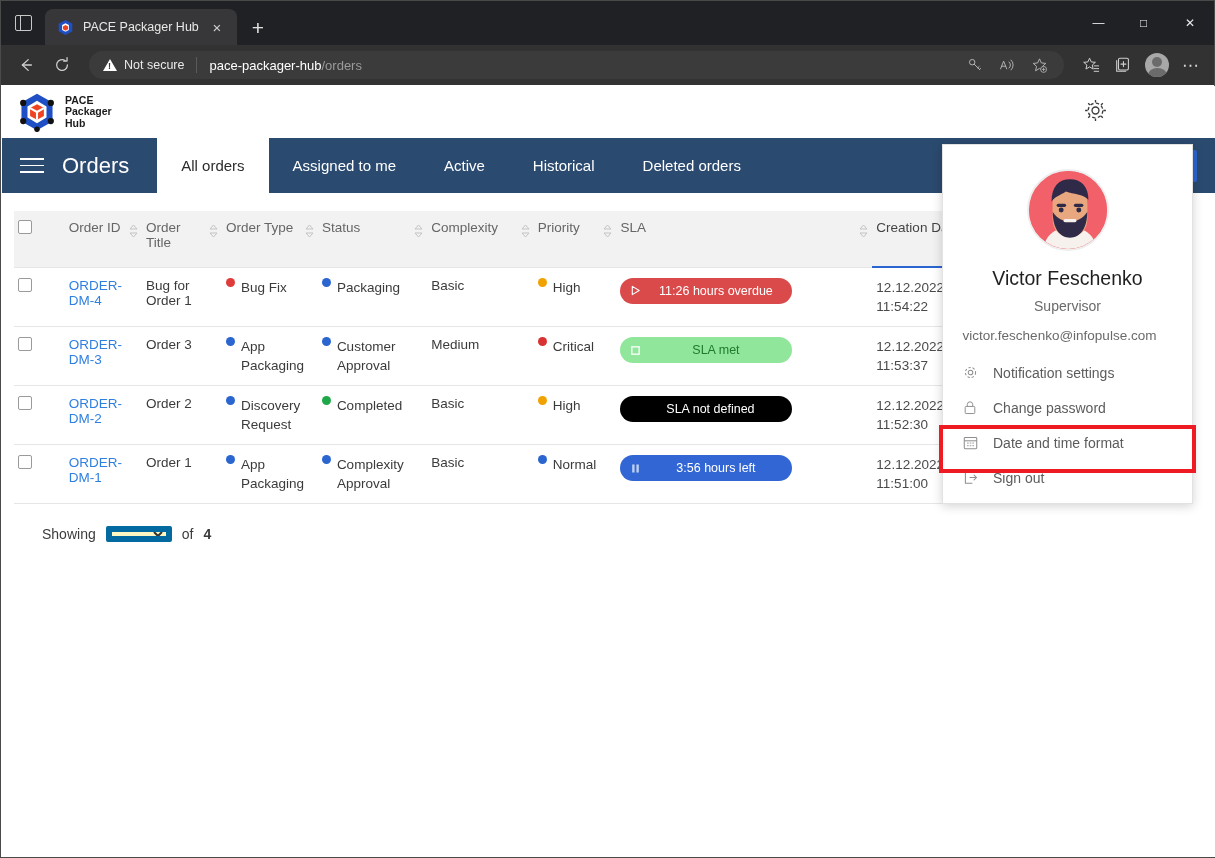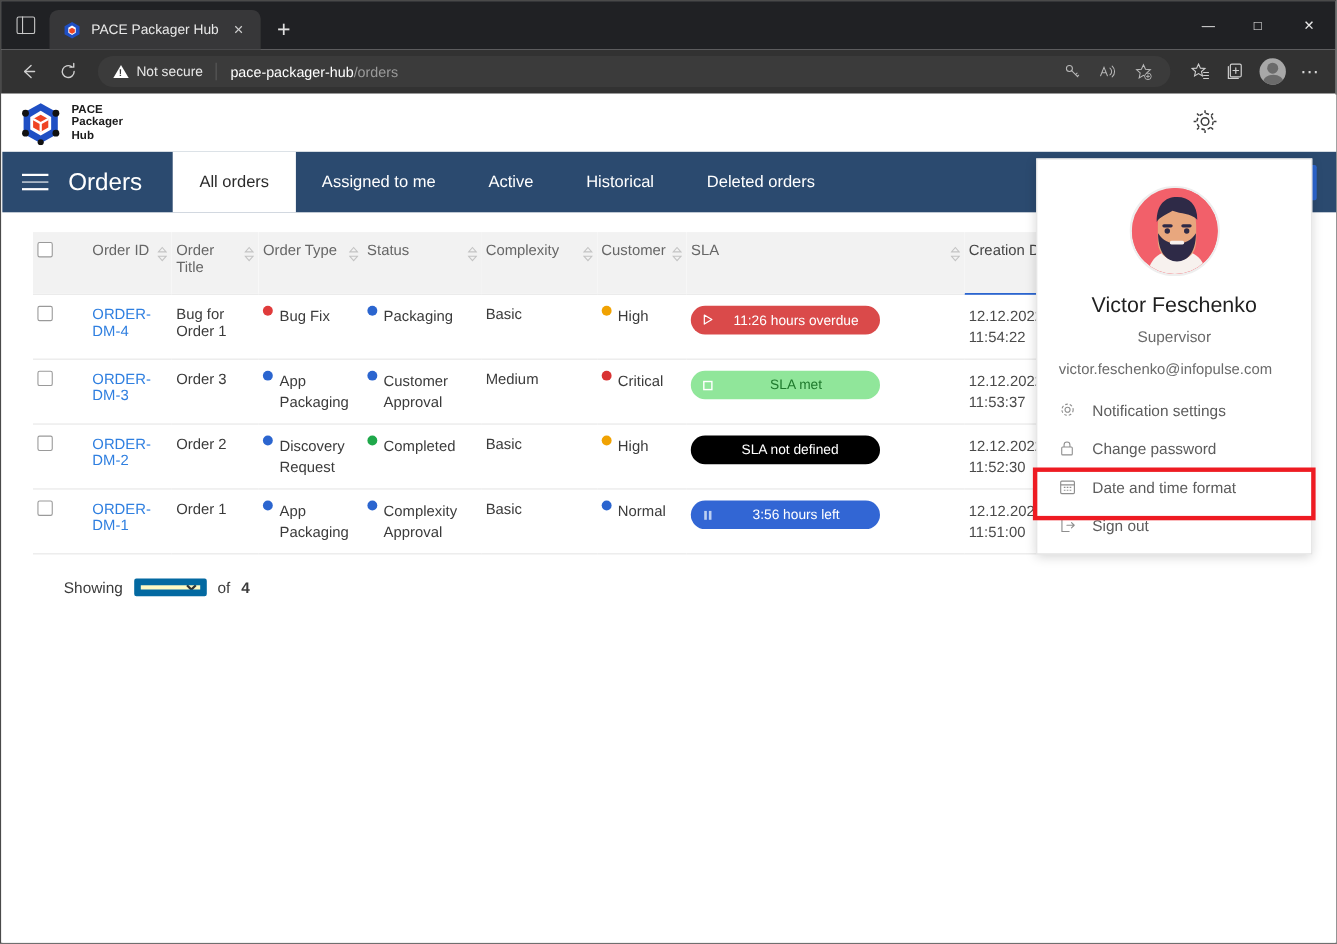--- a/index.html
+++ b/index.html
@@ -163,21 +163,21 @@
     display: flex; align-items: center; padding: 0 24px; font-size: 15px; color: #ffffff;
     white-space: nowrap;
   }
   .nav-tab.active { background: #ffffff; color: #2b2b2b; }
   .nav-right-btn {
     position: absolute; right: 18px; top: 12px; width: 96px; height: 32px;
     background: #2b65cf; border-radius: 2px;
   }
 
   
-  .table-wrap { padding: 18px 28px 0 28px; }
+  .table-wrap { padding: 18px 28px 0 12px; }
   table { width: 100%; border-collapse: collapse; table-layout: fixed; }
   thead th {
     background: #f2f2f2; text-align: left; font-size: 13.5px; color: #666666;
     font-weight: normal; padding: 9px 4px; vertical-align: top; position: relative;
     height: 56px;
   }
   thead th.sorted { border-bottom: 2.5px solid #2b65cf; color: #444; }
   .th-inner { display: flex; align-items: flex-start; justify-content: space-between; gap: 2px;}
   .sort-ico { flex: 0 0 9px; margin-top: 3px; }
   tbody td {
@@ -488,21 +488,21 @@
               <span class="sort-ico">
                     <svg width="9" height="16" viewBox="0 0 9 16">
                       <path d="M4.5 2 L8 6 H1 Z" fill="none" stroke="#c3c3c3" stroke-width="1"></path>
                       <path d="M4.5 14 L8 10 H1 Z" fill="none" stroke="#c3c3c3" stroke-width="1"></path>
                     </svg>
                   </span>
                 </div>
               </th>
             <th>
                 <div class="th-inner">
-                  <span>Customer</span>
+                  <span>Priority</span>
               <span class="sort-ico">
                     <svg width="9" height="16" viewBox="0 0 9 16">
                       <path d="M4.5 2 L8 6 H1 Z" fill="none" stroke="#c3c3c3" stroke-width="1"></path>
                       <path d="M4.5 14 L8 10 H1 Z" fill="none" stroke="#c3c3c3" stroke-width="1"></path>
                     </svg>
                   </span>
                 </div>
               </th>
             <th>
                 <div class="th-inner">

